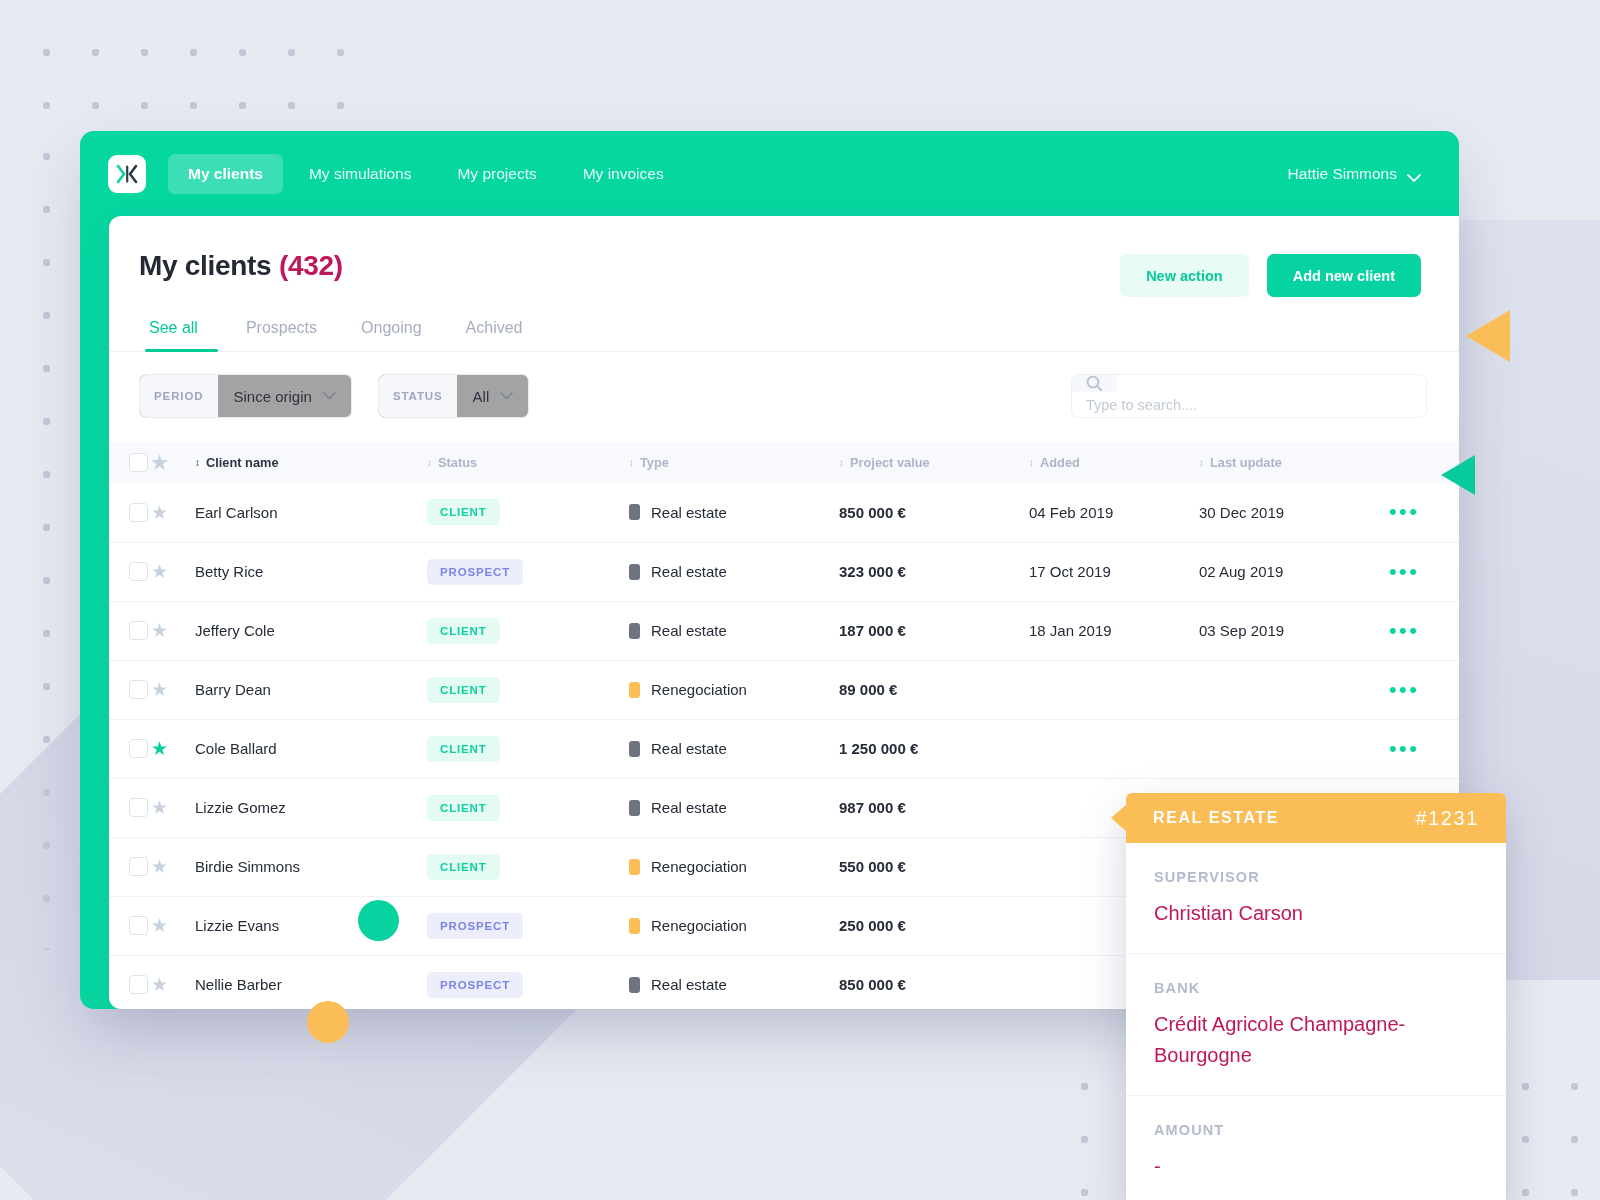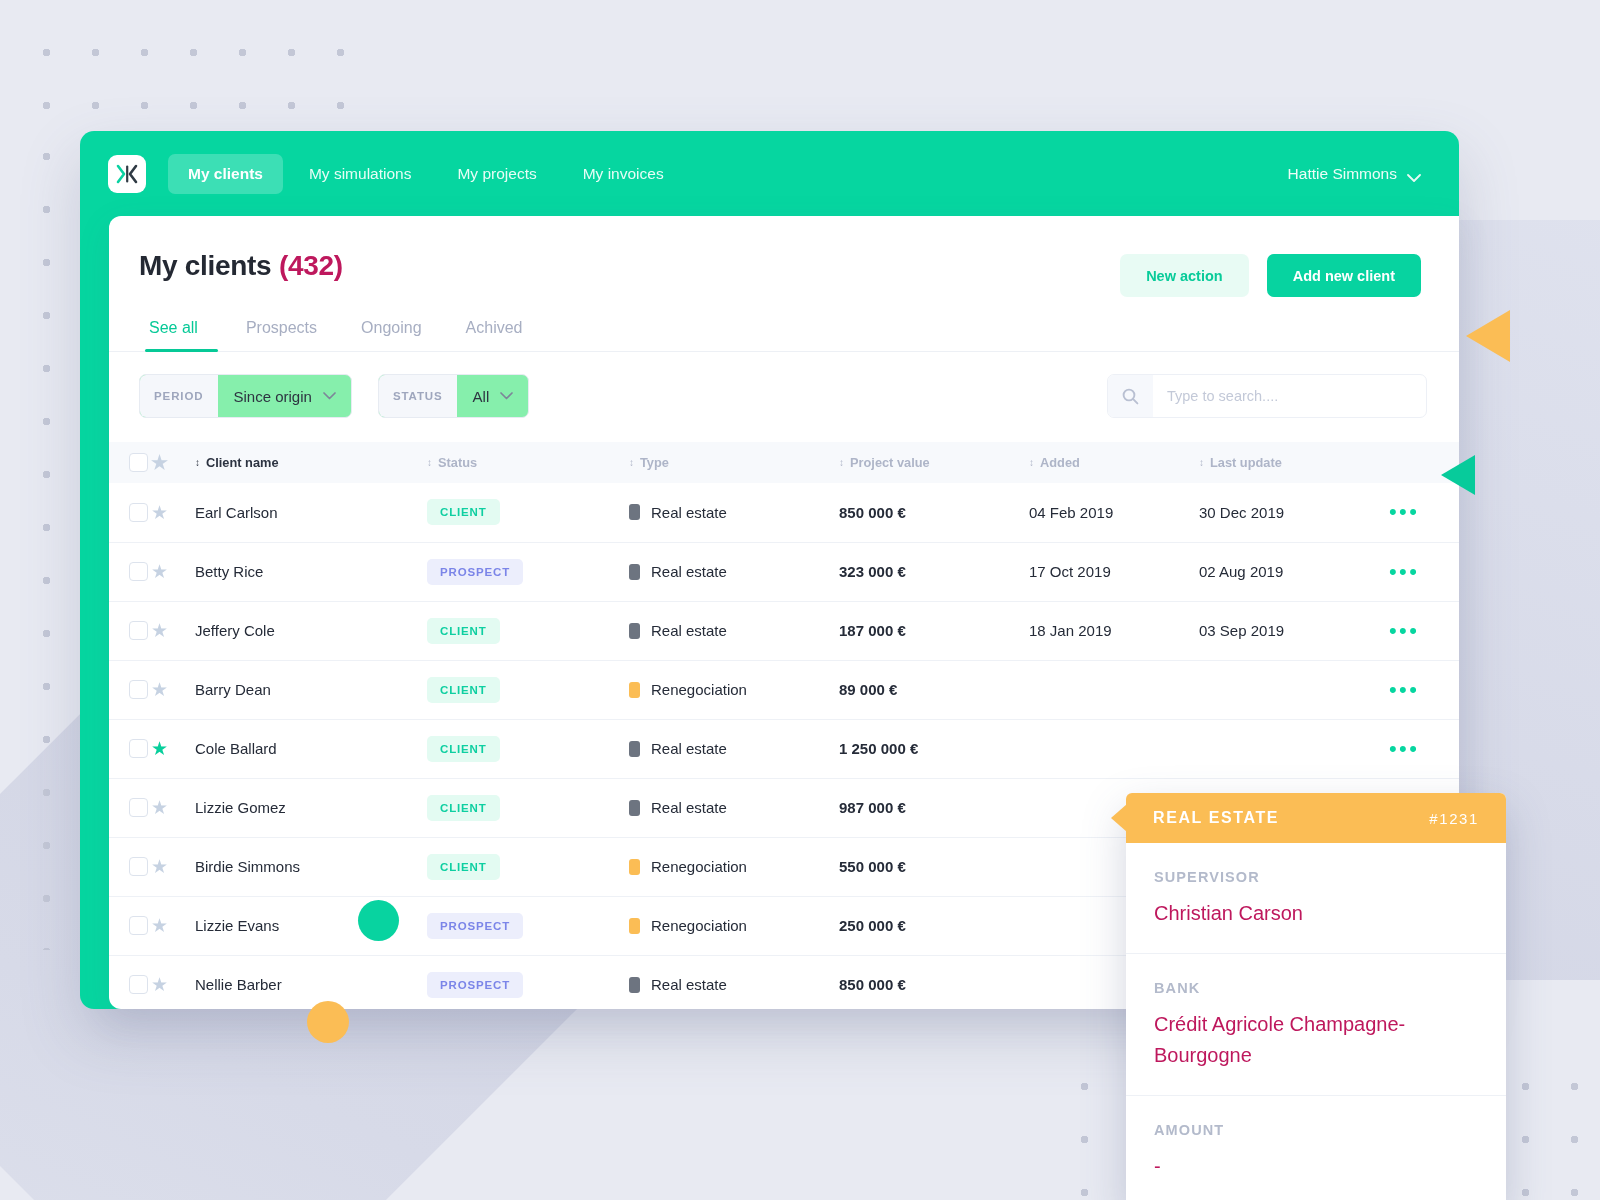--- a/index.html
+++ b/index.html
@@ -173,21 +173,21 @@
     align-items: center;
     padding: 22px 32px 24px 30px;
   }
   .filter-pill {
     display: flex;
     align-items: stretch;
     border: 1px solid #e7ebf2;
     border-radius: 7px;
     height: 44px;
     overflow: hidden;
-    background: #86efac;
+    background: #a3a3a3;
     margin-right: 26px;
     cursor: pointer;
   }
   .filter-label {
     background: #f5f7fb;
     color: #9ea6bd;
     font-size: 11.5px;
     letter-spacing: .9px;
     font-weight: bold;
     display: flex; align-items: center;
@@ -196,26 +196,27 @@
   .filter-value {
     display: flex; align-items: center; gap: 11px;
     padding: 0 15px 0 16px;
     font-size: 15px;
     color: #2d3340;
   }
   #search-box {
     margin-left: auto;
     display: flex;
     align-items: stretch;
-    width: 320px;
+    width: 356px;
     height: 44px;
     border: 1px solid #edf0f6;
     border-radius: 7px;
     overflow: hidden;
     background: #fff;
+    flex-direction: column;
   }
   #search-icon-wrap {
     width: 45px;
     background: #f6f8fc;
     display: flex; align-items: center; justify-content: center;
   }
   #search-input {
     flex: 1;
     border: none;
     outline: none;
@@ -341,21 +342,21 @@
     border-bottom: 14px solid transparent;
     border-right: 16px solid #fbbd55;
   }
   #popup-type {
     font-size: 16px;
     font-weight: bold;
     letter-spacing: 1.6px;
   }
   #popup-ref {
     margin-left: auto;
-    font-size: 15px;
+    font-size: 20px;
     letter-spacing: 1.6px;
   }
   .popup-section { padding: 26px 28px 24px 28px; border-bottom: 1px solid #eef1f6; }
   .popup-section:last-child { border-bottom: none; }
   .popup-label {
     font-size: 14.5px;
     font-weight: bold;
     letter-spacing: 1.1px;
     color: #b3bacb;
     margin-bottom: 13px;

